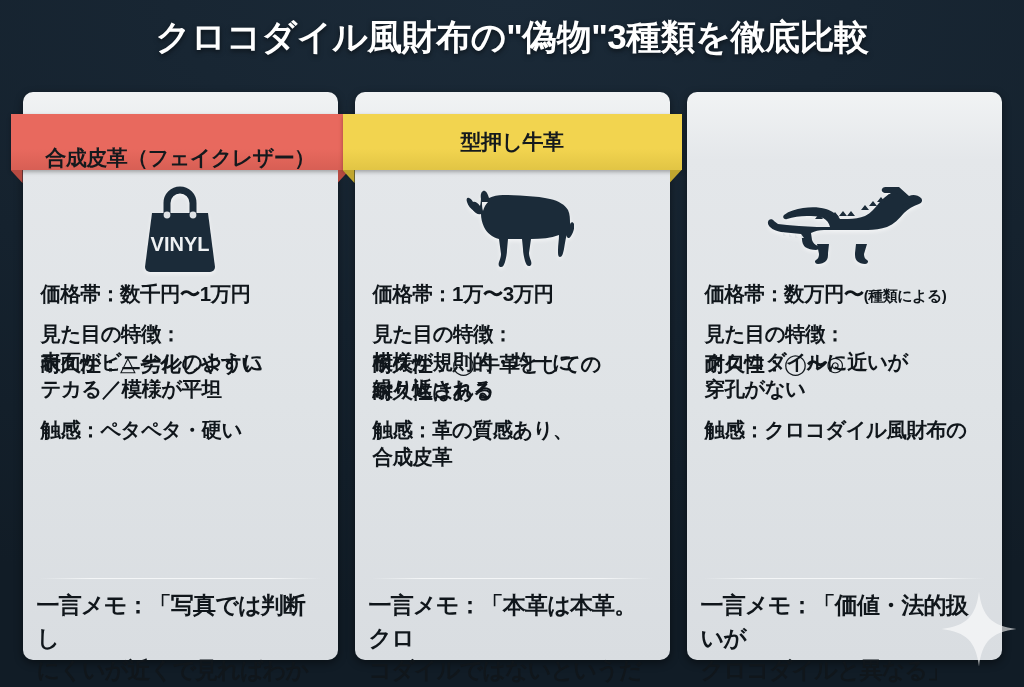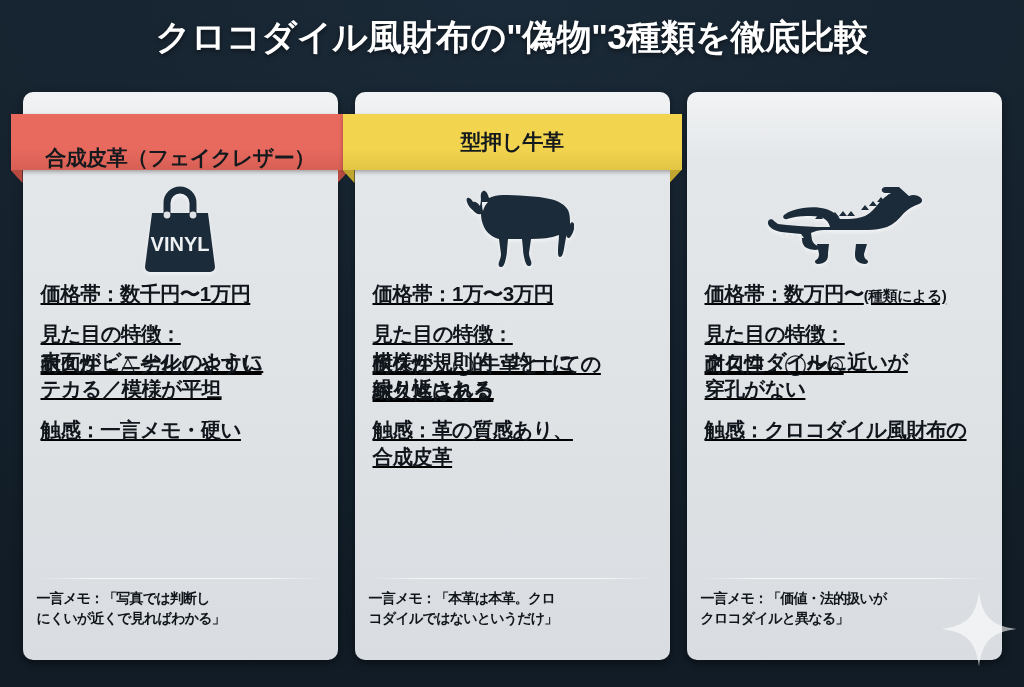--- a/index.html
+++ b/index.html
@@ -96,21 +96,21 @@
   }
   .icon-area svg{ display:block; filter:drop-shadow(0 2px 2px rgba(255,255,255,.6)); }
 
   
   .body{
     position:absolute;
     left:0; top:188px;
     width:100%;
     padding:0 18px;
   }
-  .field{ margin-bottom:13px;text-decoration:underline; }
+  .field{ margin-bottom:13px; }
   .field p{
     font-size:20.5px;
     font-weight:bold;
     color:#10161b;
     line-height:1.34;
     letter-spacing:-0.6px;
     white-space:nowrap;
   }
   .field p .small{ font-size:15px; letter-spacing:-0.5px; }
   .field.dur{ position:absolute; left:0; top:258px; width:100%; padding:0 18px; margin:0; }
@@ -123,21 +123,21 @@
     height:1px;
     background:linear-gradient(90deg,rgba(255,255,255,0),#f4f6f7 18%,#f4f6f7 82%,rgba(255,255,255,0));
   }
   .note{
     position:absolute;
     left:0; top:497px;
     width:100%;
     padding:0 14px;
   }
   .note p{
-    font-size:14px;
+    font-size:23px;
     font-weight:bold;
     color:#10161b;
     line-height:1.42;
     letter-spacing:-0.8px;
   }
 
   
   .sparkle{
     position:absolute;
     right:-16px; bottom:-8px;
@@ -177,21 +177,21 @@
       <div class="body">
         <div class="field">
           <p><span>価格帯：数千円〜1万円</span></p>
         </div>
         <div class="field">
           <p>見た目の特徴：</p>
           <p>表面がビニールのように</p>
           <p>テカる／模様が平坦</p>
         </div>
         <div class="field">
-          <p>触感：一言メモ・硬い</p>
+          <p>触感：ペタペタ・硬い</p>
         </div>
       </div>
 
       <div class="field dur">
         <p>耐久性：△ 劣化しやすい</p>
       </div>
 
       <div class="divider"></div>
       <div class="note">
         <p>一言メモ：「写真では判断し</p>

